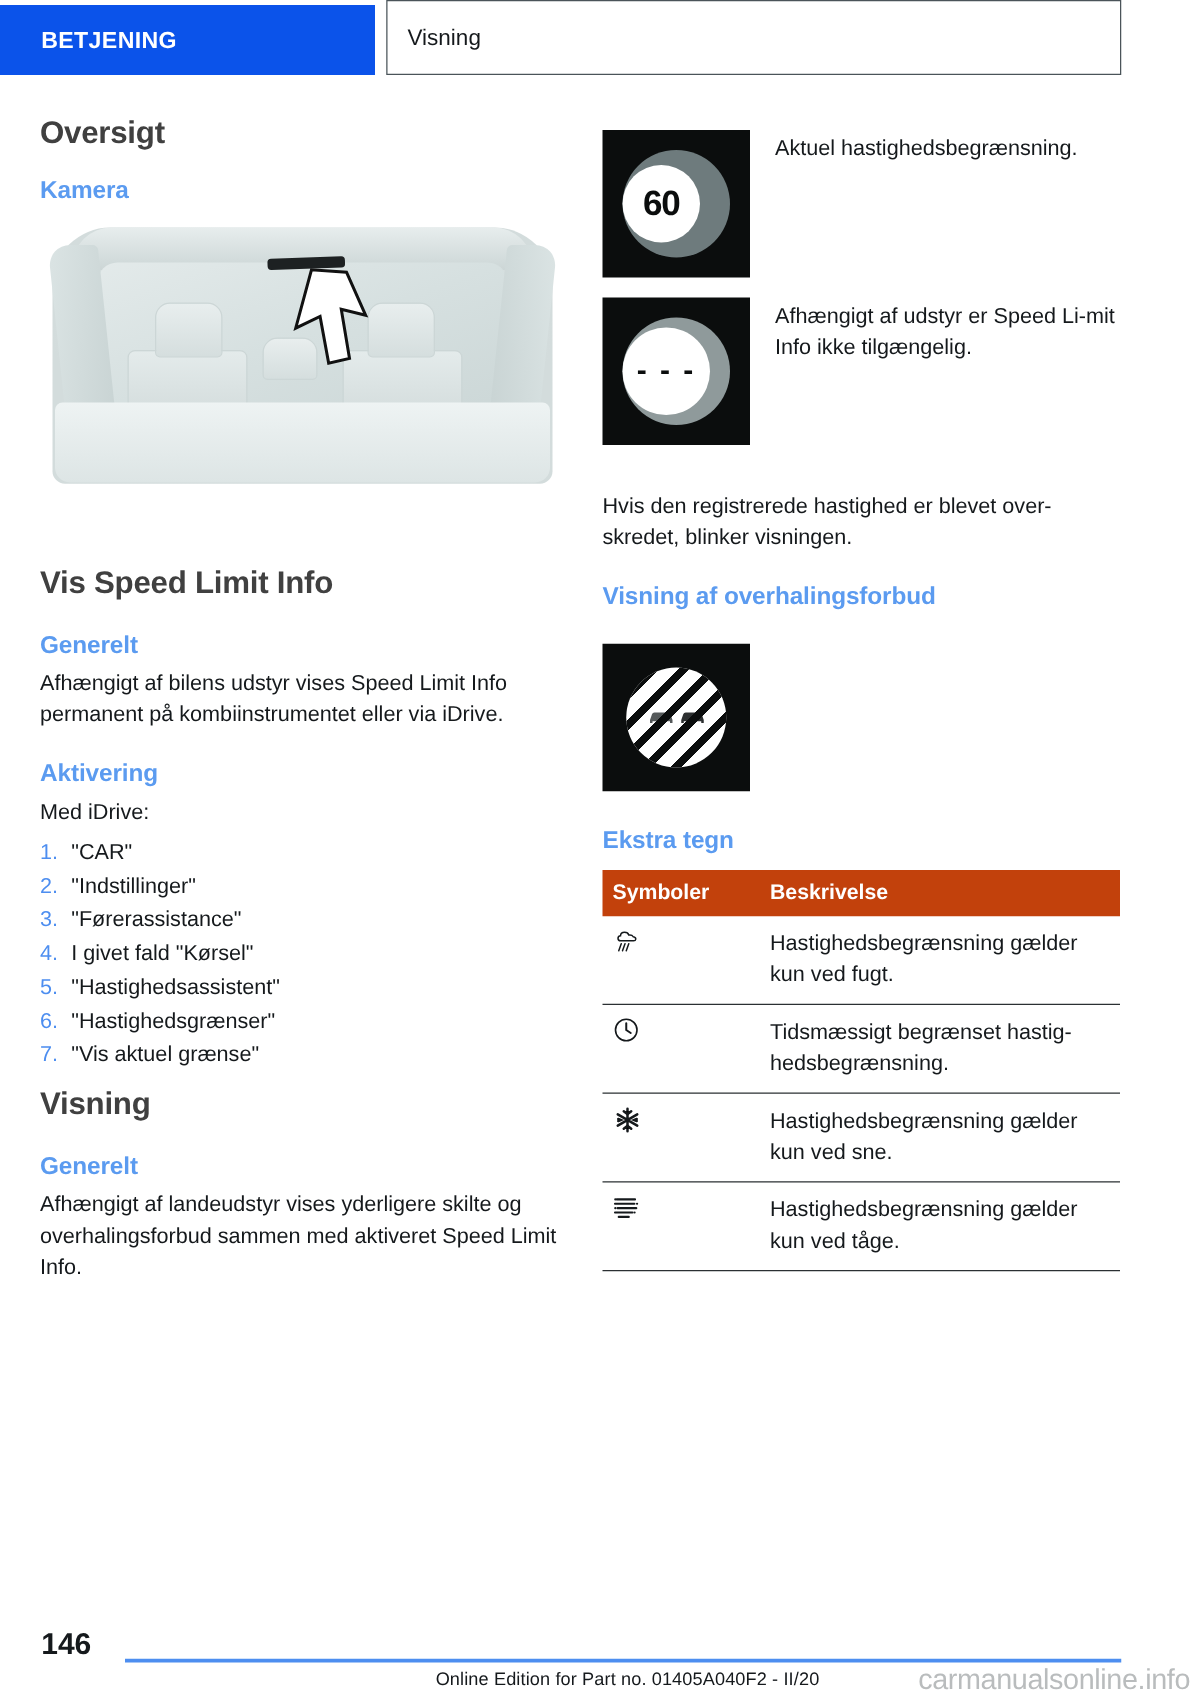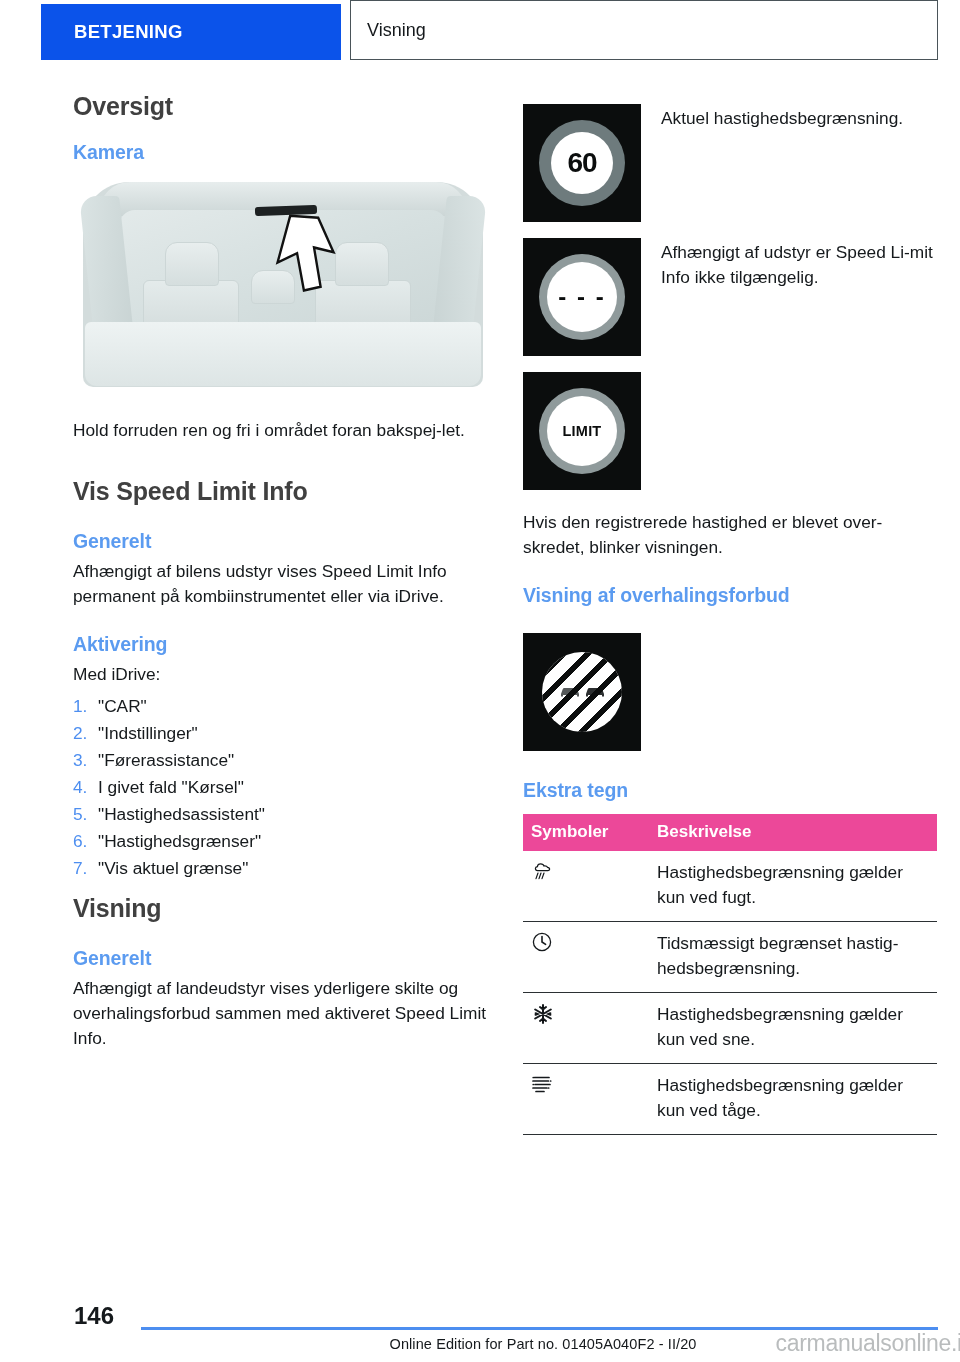--- a/index.html
+++ b/index.html
@@ -3,21 +3,21 @@
 <meta charset="utf-8">
 <style>
   * { box-sizing: border-box; margin: 0; padding: 0; }
   html, body {
     width: 960px; height: 1362px;
     background: #ffffff;
     font-family: "Liberation Sans", sans-serif;
     color: #000000;
     overflow: hidden;
   }
-  .page { position: relative; width: 824px; height: 1362px; margin-left: 41px; }
+  .page { position: relative; width: 824px; height: 1362px; }
 
   
   .hdr { position: absolute; left: 0; top: 0; width: 960px; height: 62px; }
   .hdr-chapter {
     position: absolute; left: 0; top: 4px; width: 300px; height: 56px;
     background: #0b53ea;
     display: flex; align-items: center;
   }
   .hdr-chapter span {
     color: #ffffff; font-size: 18.5px; font-weight: bold;
@@ -132,21 +132,21 @@
   }
   .sign-text {
     margin-left: 20px; font-size: 17.3px; line-height: 25px;
     color: #15191c; padding-top: 2px; width: 276px;
   }
   .ring {
     position: absolute; left: 50%; top: 50%;
     transform: translate(-50%,-50%);
     width: 86px; height: 86px; border-radius: 50%;
     background: #6e7b7d;
-    display: flex; align-items: center; justify-content: center;
+    display: flex; align-items: center; 
   }
   .ring-inner {
     width: 62px; height: 62px; border-radius: 50%; background: #ffffff;
     display: flex; align-items: center; justify-content: center;
     font-weight: bold; color: #0b0d0d;
   }
   .ring.thin { background: #8f9a9b; }
   .ring.thin .ring-inner { width: 70px; height: 70px; }
   .num60 { font-size: 28px; letter-spacing: -1px; }
   .dashes { font-size: 24px; letter-spacing: 2px; line-height: 10px; }
@@ -165,21 +165,21 @@
     width: 130px; height: 130px;
     background: repeating-linear-gradient(
       -45deg, #0b0d0d 0 6px, transparent 6px 17px);
   }
 
   
   table.extra {
     width: 414px; border-collapse: collapse; table-layout: fixed;
   }
   table.extra thead th {
-    background: #ec4899; color: #ffffff;
+    background: #c2410c; color: #ffffff;
     font-size: 17px; font-weight: bold; text-align: left;
     padding: 8px 0 9px 8px;
   }
   table.extra tbody td {
     border-bottom: 1.4px solid #2b3033;
     font-size: 17.3px; line-height: 25px; color: #15191c;
     padding: 9px 4px 11px 8px; vertical-align: top;
   }
   table.extra .c-sym { width: 126px; }
   .sym-glyph { font-size: 21px; line-height: 24px; color: #15191c; }
@@ -237,21 +237,20 @@
       <div class="headrest hr3"></div>
       <div class="parcel"></div>
       <div class="mirror"></div>
       <svg class="arrow-svg" width="92" height="104" viewBox="0 0 92 104">
         <polygon points="62,6 82,38 62,36 74,74 58,80 46,44 28,56 34,8" fill="#ffffff" stroke="#111111" stroke-width="2.4" transform="rotate(8 52 44)"></polygon>
       </svg>
     </div>
 
     <div class="sp-16"></div>
     <div class="sp-10"></div>
-    <p class="body">Hold forruden ren og fri i området foran bakspej-let.</p>
 
     <div class="sp-34"></div>
     <h1 class="blue">Vis Speed Limit Info</h1>
     <div class="sp-20"></div>
     <h2 class="lightblue">Generelt</h2>
     <div class="sp-6"></div>
     <p class="body">Afhængigt af bilens udstyr vises Speed Limit Info permanent på kombiinstrumentet eller via iDrive.</p>
 
     <div class="sp-24"></div>
     <h2 class="lightblue">Aktivering</h2>
@@ -317,28 +316,20 @@
       <div class="sign-box">
         <div class="ring thin">
           <div class="ring-inner dashes">- - -</div>
         </div>
       </div>
       <div class="sign-text">Afhængigt af udstyr er Speed Li-mit Info ikke tilgængelig.</div>
     </div>
 
     <div class="sp-16"></div>
 
-    <div class="sign-row">
-      <div class="sign-box">
-        <div class="ring thin">
-          <div class="ring-inner limit-word">LIMIT</div>
-        </div>
-      </div>
-      <div class="sign-text"></div>
-    </div>
 
     <div class="sp-20"></div>
     <p class="body">Hvis den registrerede hastighed er blevet over-skredet, blinker visningen.</p>
 
     <div class="sp-24"></div>
     <h2 class="lightblue">Visning af overhalingsforbud</h2>
     <div class="sp-10"></div>
 
 
     <div class="sp-16"></div>

